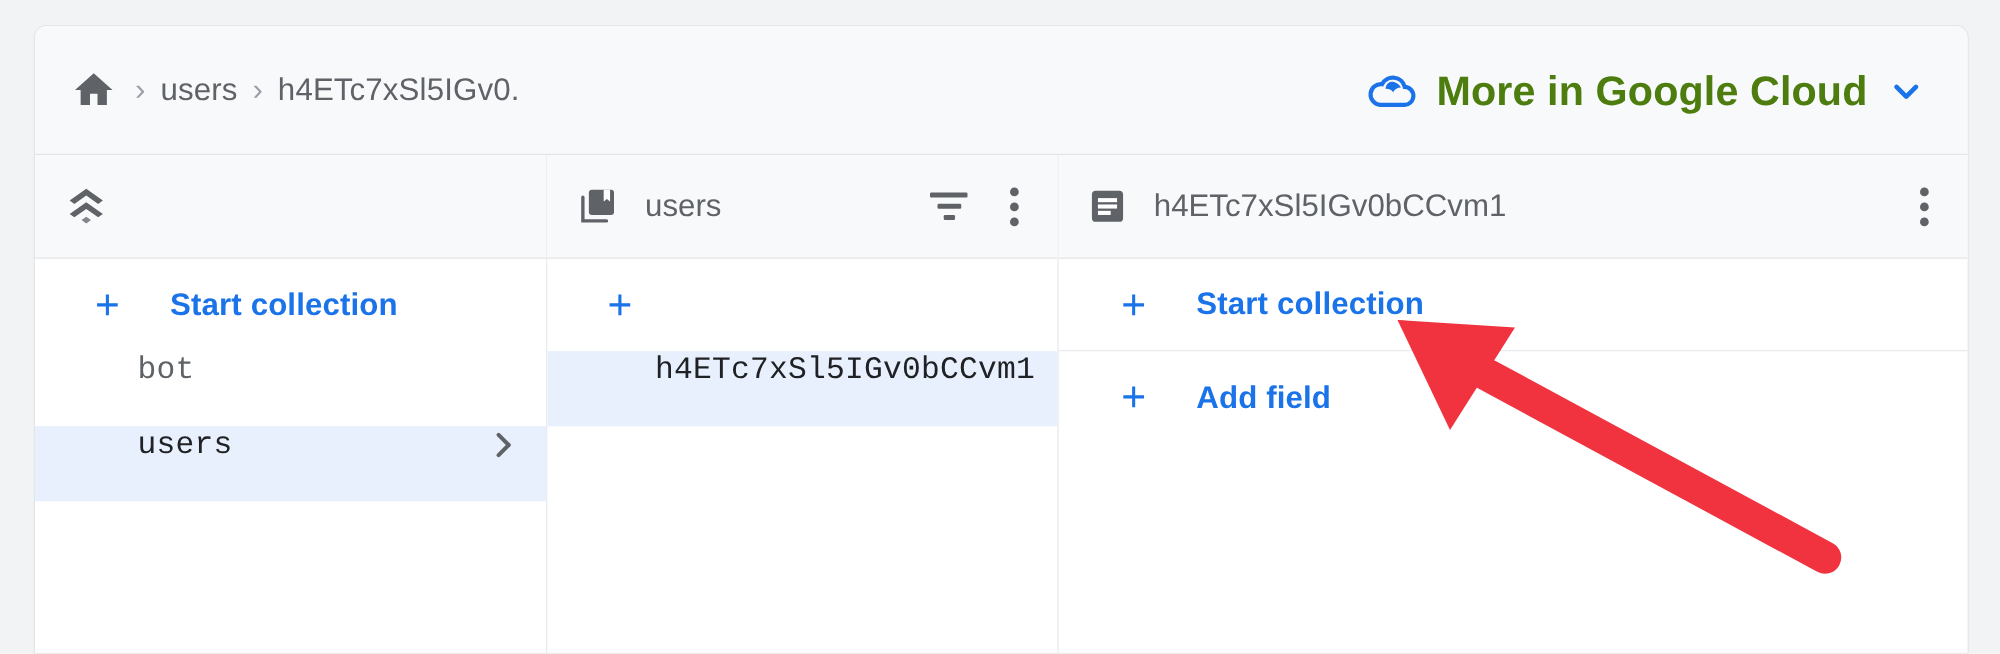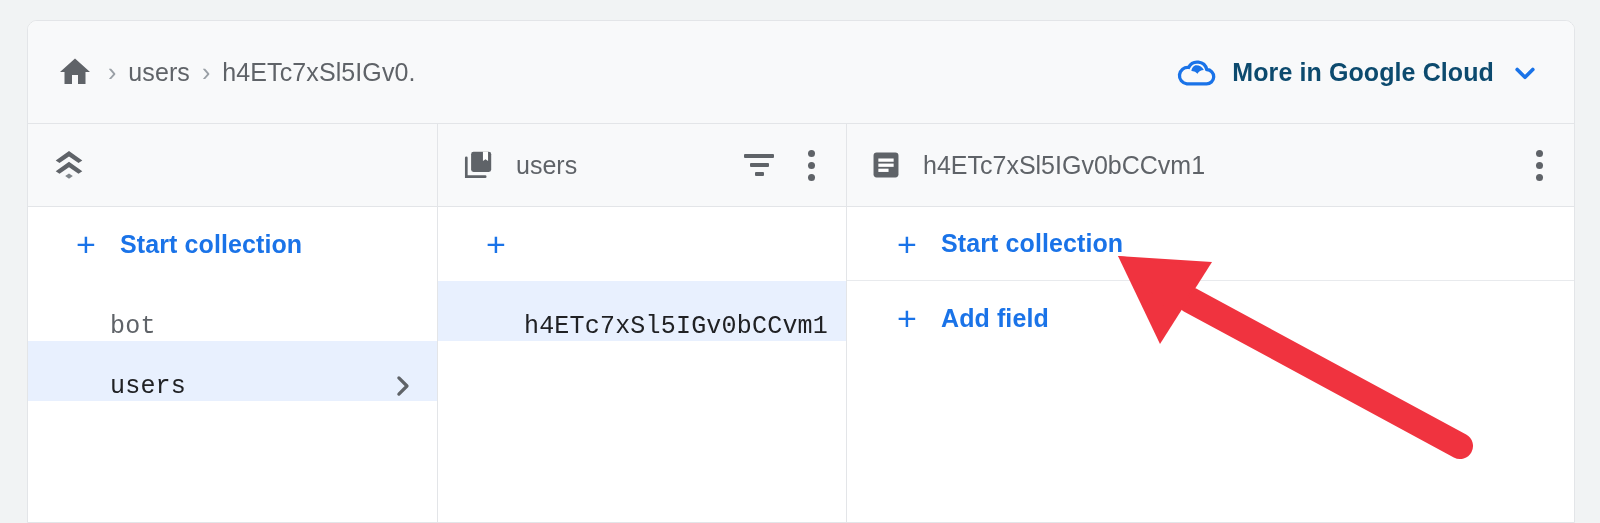--- a/index.html
+++ b/index.html
@@ -72,22 +72,22 @@
     position: absolute;
     right: 28px;
     top: 0;
     height: 103px;
     display: flex;
     align-items: center;
     gap: 14px;
     padding-right: 4px;
   }
   #more-in-cloud-label {
-    color: #0c4a6e;
-    font-size: 25px;
+    color: #4d7c0f;
+    font-size: 33px;
     font-weight: 700;
     white-space: nowrap;
     letter-spacing: 0.1px;
   }
 
   
   #panels {
     display: flex;
     height: 400px;
   }
@@ -141,30 +141,30 @@
     line-height: 1;
     font-weight: 400;
     width: 30px;
     display: inline-block;
     user-select: none;
   }
   .action-label {
     color: #1a73e8;
     font-size: 25px;
     font-weight: 700;
-    margin-left: 14px;
+    margin-left: 30px;
     letter-spacing: 0.1px;
     white-space: nowrap;
   }
   #panel-fields .action-row { padding-left: 50px; }
 
   
   .list-row {
     display: flex;
-    align-items: flex-end;
+    align-items: flex-start;
     height: 60px;
     padding: 0 20px 0 82px;
     box-sizing: border-box;
     cursor: pointer;
     font-family: "Liberation Mono", monospace;
     font-size: 25px;
     color: #5f6368;
     letter-spacing: 0.2px;
   }
   .list-row.selected {

